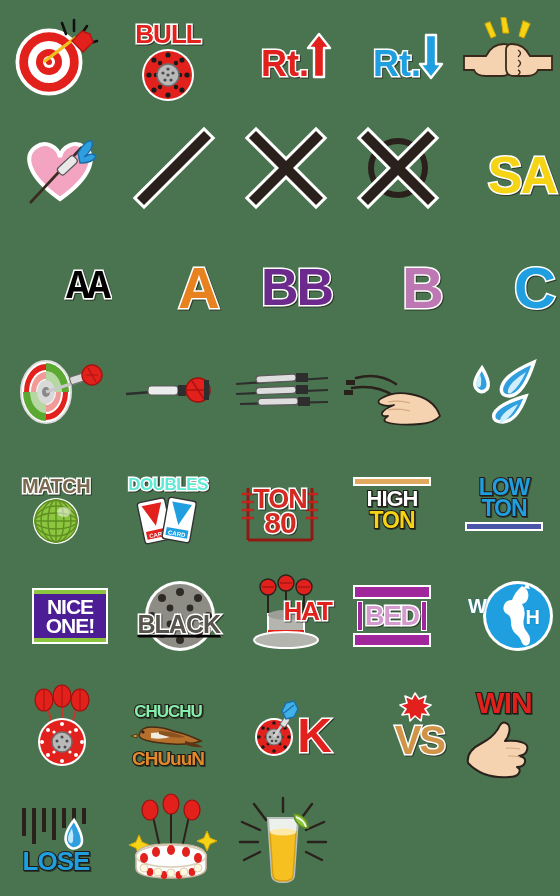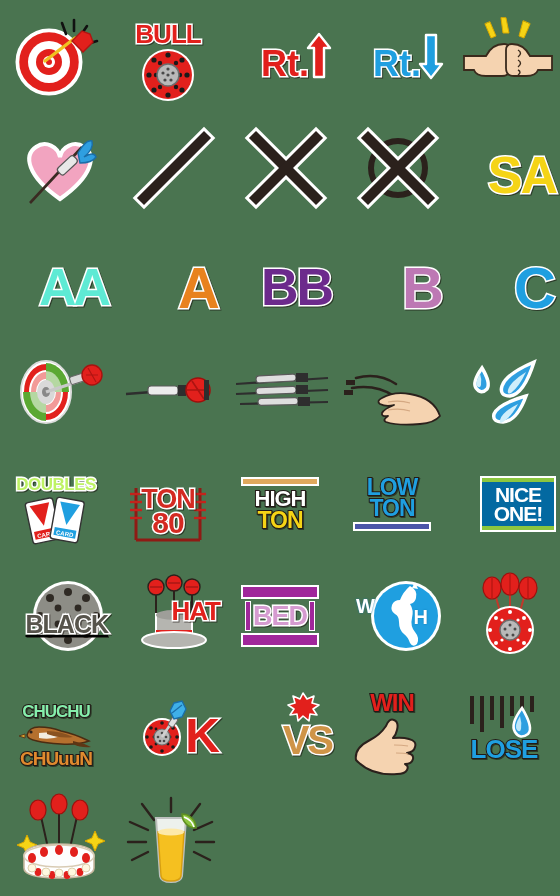--- a/index.html
+++ b/index.html
@@ -198,21 +198,21 @@
   </div>
 
   <div class="cell">
     <div class="art">
       <span class="txt out-w sh" style="color:#f5d416;font-size:52px;letter-spacing:-2px;">SA</span>
     </div>
   </div>
 
   <div class="cell">
     <div class="art">
-      <span class="txt out-w sh" style="color:#5eead4;font-size:52px;letter-spacing:-3px;">AA</span>
+      <span class="txt out-w sh" style="color:#000000;font-size:40px;letter-spacing:-3px;font-family:Liberation Mono, monospace;">AA</span>
     </div>
   </div>
   <div class="cell">
     <div class="art">
       <span class="txt out-w sh" style="color:#e8821e;font-size:58px;">A</span>
     </div>
   </div>
   <div class="cell">
     <div class="art">
       <span class="txt out-w sh" style="color:#6c2a8c;font-size:52px;letter-spacing:-2px;">BB</span>
@@ -318,24 +318,43 @@
         </g>
         <g fill="#cfeefb">
           <path d="M16 22 q-5 8 -3 12 q3 3 4 -1 q1 -6 -1 -11z"></path>
           <path d="M62 20 q-16 10 -18 18 q-1 5 3 3 q8 -6 15 -21z"></path>
           <path d="M54 52 q-16 8 -18 16 q-1 4 3 2 q8 -5 15 -18z"></path>
         </g>
       </svg>
     </div>
   </div>
 
-
-  <div class="cell">
-    <div class="art stack">
-      <div class="txt out-w sh" style="color:#bef264;font-size:17px;letter-spacing:-.5px;">DOUBLES</div>
+  <div class="cell">
+    <div class="art stack">
+      <div class="txt out-w sh" style="color:#7a6a50;font-size:20px;letter-spacing:-.5px;">MATCH</div>
+      <svg width="56" height="52" viewBox="0 0 56 52">
+        <circle cx="28" cy="26" r="23" fill="#fff"></circle>
+        <circle cx="28" cy="26" r="21" fill="#8cc63f"></circle>
+        <g stroke="#5f8f22" stroke-width="1.4" fill="none">
+          <ellipse cx="28" cy="26" rx="21" ry="8"></ellipse>
+            <ellipse cx="28" cy="26" rx="21" ry="15"></ellipse>
+          <ellipse cx="28" cy="26" rx="8" ry="21"></ellipse>
+            <ellipse cx="28" cy="26" rx="15" ry="21"></ellipse>
+          <line x1="7" y1="26" x2="49" y2="26"></line>
+            <line x1="28" y1="5" x2="28" y2="47"></line>
+          <circle cx="28" cy="26" r="21"></circle>
+        </g>
+        <ellipse cx="36" cy="17" rx="7" ry="5" fill="#fff" opacity=".5"></ellipse>
+      </svg>
+    </div>
+  </div>
+
+  <div class="cell">
+    <div class="art stack">
+      <div class="txt out-w sh" style="color:#5eead4;font-size:17px;letter-spacing:-.5px;">DOUBLES</div>
       <svg width="74" height="54" viewBox="0 0 74 54">
         <g transform="rotate(-12 28 28)">
           <rect x="10" y="6" width="28" height="42" rx="3" fill="#fff" stroke="#333" stroke-width="1.4"></rect>
           <path d="M14 10 h20 l-10 22 z" fill="#e2201c"></path>
           <rect x="13" y="36" width="22" height="8" fill="#e2201c"></rect>
           <text x="24" y="43" font-family="Liberation Sans, sans-serif" font-size="6" font-weight="bold" fill="#fff" text-anchor="middle">CARD</text>
         </g>
         <g transform="rotate(10 48 28)">
           <rect x="34" y="6" width="28" height="42" rx="3" fill="#fff" stroke="#333" stroke-width="1.4"></rect>
           <path d="M38 10 h20 l-10 22 z" fill="#1f9fe0"></path>
@@ -382,21 +401,21 @@
     <div class="art stack">
       <div class="txt out-k sh" style="color:#1f9fe0;font-size:23px;letter-spacing:-1px;">LOW</div>
       <div class="txt out-k sh" style="color:#1f9fe0;font-size:23px;letter-spacing:-1px;">TON</div>
       <div style="width:78px;height:9px;background:#4b55a8;border:2px solid #fff;box-sizing:border-box;margin-top:3px;"></div>
     </div>
   </div>
 
   <div class="cell">
     <div class="art">
       <div style="background:#8cc63f;padding:4px 0;width:76px;border:2px solid #fff;box-sizing:border-box;">
-        <div style="background:#0369a1;padding:3px 8px;">
+        <div style="background:#4c1d95;padding:3px 8px;">
           <div class="txt" style="color:#fff;font-size:21px;letter-spacing:-1px;">NICE</div>
           <div class="txt" style="color:#fff;font-size:21px;letter-spacing:-1px;">ONE!</div>
         </div>
       </div>
     </div>
   </div>
 
   <div class="cell">
     <div class="art" style="position:relative;text-decoration:underline;">
       <svg width="80" height="80" viewBox="0 0 80 80" style="position:absolute;">
@@ -577,21 +596,21 @@
       <svg width="34" height="30" viewBox="0 0 34 30" style="position:absolute;right:12px;top:16px;">
         <path d="M17 1 l4 6 l7 -3 l-2 7 l7 2 l-6 4 l4 6 l-7 -1 l-1 7 l-6 -5 l-5 5 l-1 -7 l-7 1 l4 -6 l-6 -4 l7 -2 l-2 -7 l7 3z" fill="#e2201c" stroke="#fff" stroke-width="1.6" stroke-linejoin="round"></path>
       </svg>
       <span class="txt out-w sh" style="position:relative;color:#cf9447;font-size:40px;letter-spacing:-2px;margin-top:24px;">VS</span>
     </div>
   </div>
 
 
   <div class="cell">
     <div class="art stack">
-      <div class="txt out-k sh" style="color:#e2201c;font-size:24px;letter-spacing:-1px;">WIN</div>
+      <div class="txt out-k sh" style="color:#e2201c;font-size:30px;letter-spacing:-1px;">WIN</div>
       <svg width="84" height="52" viewBox="0 0 84 52" style="margin-top:-2px;">
         <path d="M6 48 q-2 -12 14 -20 q10 -5 16 -14 q3 -8 8 -6 q5 2 3 10 q-1 5 -4 8 q10 -1 16 1 q8 2 6 8 q-1 5 -8 6 q7 1 6 6 q-1 5 -8 5 q4 2 2 6 q-2 4 -10 4 q-26 2 -41 -14z" fill="#f5d3b0" stroke="#2b211c" stroke-width="2" stroke-linejoin="round"></path>
         <g stroke="#d4a882" stroke-width="1.2" fill="none">
           <path d="M44 33 q8 0 14 1"></path>
             <path d="M46 41 q8 0 12 1"></path>
         </g>
       </svg>
     </div>
   </div>
 

